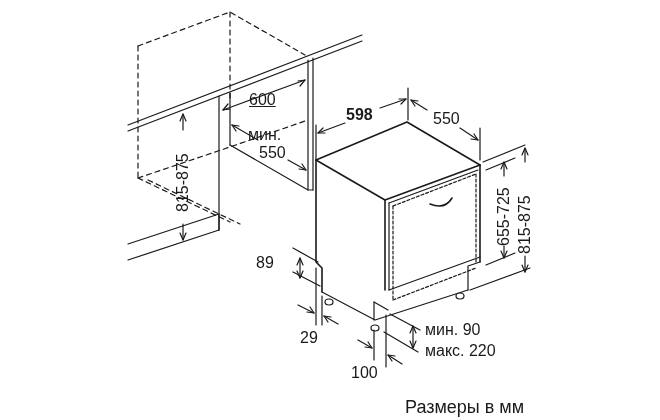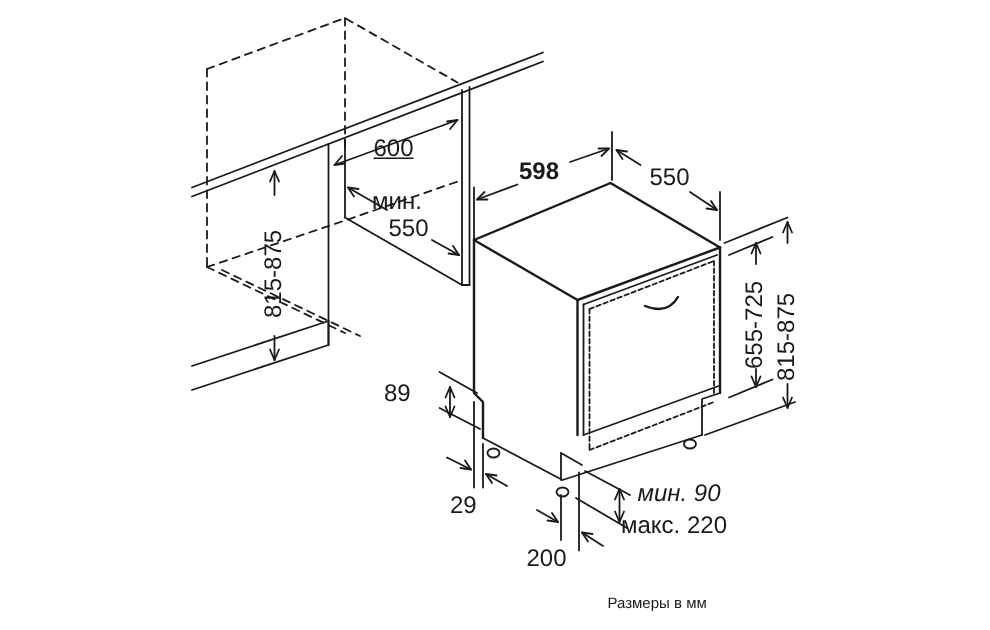--- a/index.html
+++ b/index.html
@@ -1,20 +1,20 @@
 <!DOCTYPE html>
 <html><head>
   <meta charset="utf-8">
   <style>
     html, body { margin: 0; padding: 0; background: #ffffff; }
     body { width: 660px; height: 420px; overflow: hidden; position: relative; font-family: "Liberation Sans", sans-serif; }
     svg { position: absolute; left: 0; top: 0; }
     .lbl { position: absolute; font-family: "Liberation Sans", sans-serif; font-size: 16px; color: #1a1a1a; line-height: 1; white-space: nowrap; }
     .rot { transform-origin: left top; transform: rotate(-90deg); }
-    .caption { font-size: 10px; }
+    .caption { font-size: 18px; }
   </style>
 </head>
 <body>
 
 <svg width="660" height="420" viewBox="0 0 660 420" xmlns="http://www.w3.org/2000/svg">
   <g fill="none" stroke="#1a1a1a" stroke-width="1.2" stroke-linejoin="round" stroke-linecap="round">
 
     <g stroke-dasharray="5,4">
       <path d="M138 46 L230 12 L305 55"></path>
       <path d="M138 46 L138 178"></path>
@@ -172,17 +172,17 @@
 <span class="lbl" style="left:259px;top:145px;">550</span>
 <span class="lbl rot" style="left:175px;top:212px;">815-875</span>
 
 <span class="lbl" style="left:346px;top:107px;font-weight:bold;">598</span>
 <span class="lbl" style="left:433px;top:111px;">550</span>
 <span class="lbl rot" style="left:496px;top:246px;">655-725</span>
 <span class="lbl rot" style="left:517px;top:254px;">815-875</span>
 
 <span class="lbl" style="left:256px;top:255px;">89</span>
 <span class="lbl" style="left:300px;top:330px;">29</span>
-<span class="lbl" style="left:351px;top:365px;">200</span>
-<span class="lbl" style="left:425px;top:322px;font-style:italic;">мин. 90</span>
-<span class="lbl" style="left:414px;top:343px;">макс. 220</span>
+<span class="lbl" style="left:351px;top:365px;">100</span>
+<span class="lbl" style="left:425px;top:322px;">мин. 90</span>
+<span class="lbl" style="left:425px;top:343px;">макс. 220</span>
 
 <span class="lbl caption" style="left:405px;top:398px;">Размеры в мм</span>
 
 </body></html>

